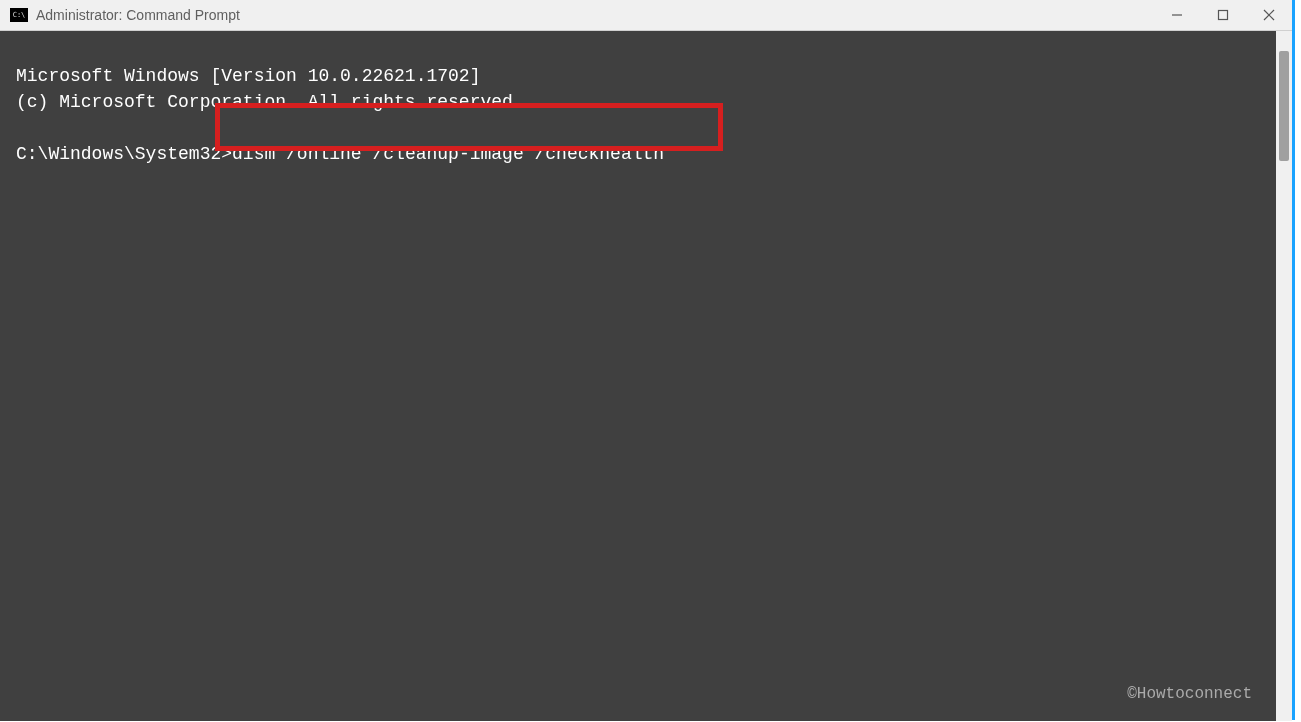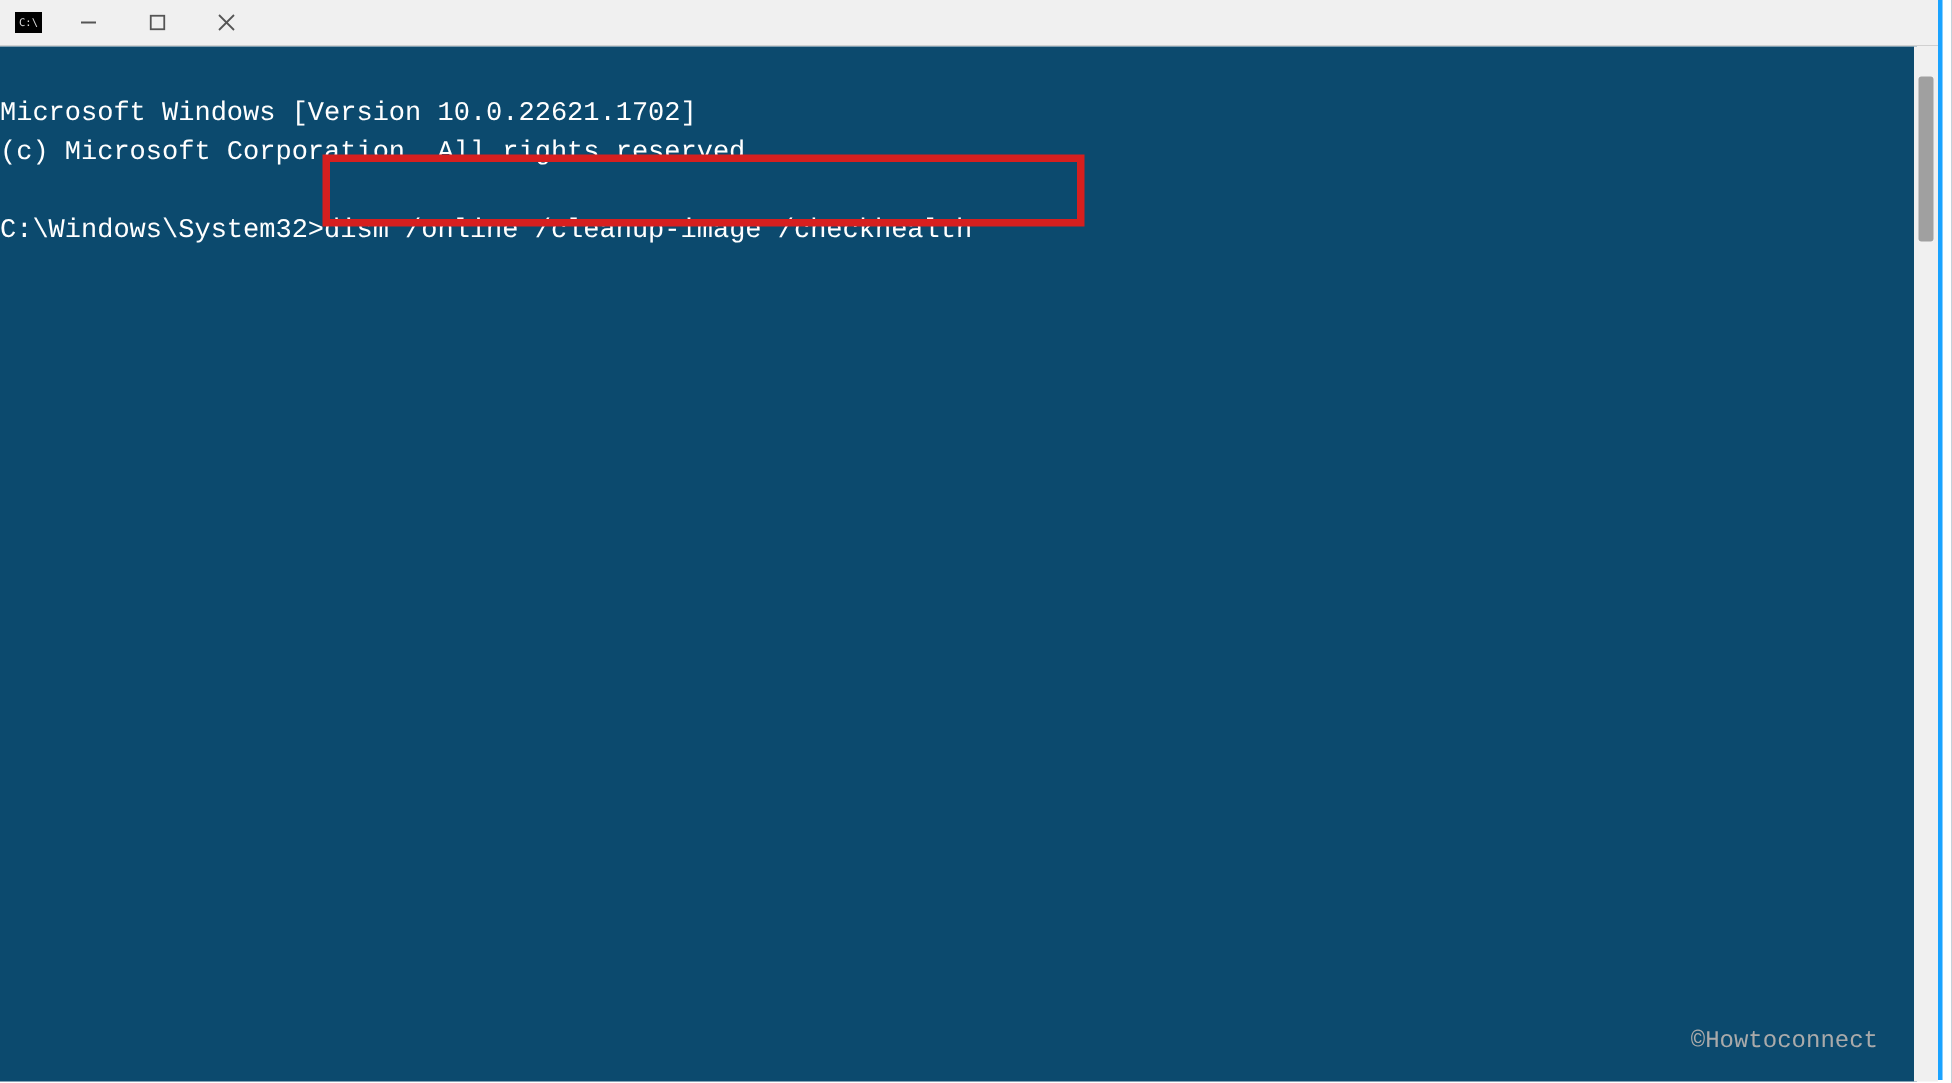--- a/index.html
+++ b/index.html
@@ -66,28 +66,28 @@
   .win-btn svg { width: 12px; height: 12px; }
 
   
   .terminal-wrap {
     position: relative;
     height: calc(100% - 30px);
     background: #ffffff;
   }
   .terminal {
     position: relative;
-    background: #0c4a6e;
+    background: #404040;
     color: #ffffff;
     font-family: Consolas, "Courier New", monospace;
     font-size: 18px;
     line-height: 26px;
     height: 100%;
     width: 1278px;
-    padding: 6px 0 0 0;
+    padding: 6px 0 0 16px;
     box-sizing: border-box;
     white-space: pre;
   }
   .term-line { padding: 0; margin: 0; }
   .prompt-row { position: relative; display: inline-block; }
   .cmd-highlight {
     position: absolute;
     border: 5px solid #d61f1f;
     background: transparent;
     pointer-events: none;
@@ -121,20 +121,21 @@
     font-family: Liberation Mono, monospace;
   }
 </style>
 </head>
 <body>
 
 <div class="app-frame">
 
   <div class="titlebar">
     <span class="app-icon"></span>
+    <span class="title-text">Administrator: Command Prompt</span>
     <div class="win-controls">
       <div class="win-btn">
         <svg viewBox="0 0 12 12">
             <line x1="1" y1="6" x2="11" y2="6" stroke="#555" stroke-width="1.2"></line>
           </svg>
       </div>
       <div class="win-btn">
         <svg viewBox="0 0 12 12">
             <rect x="1.5" y="1.5" width="9" height="9" fill="none" stroke="#555" stroke-width="1.2"></rect>
           </svg>

